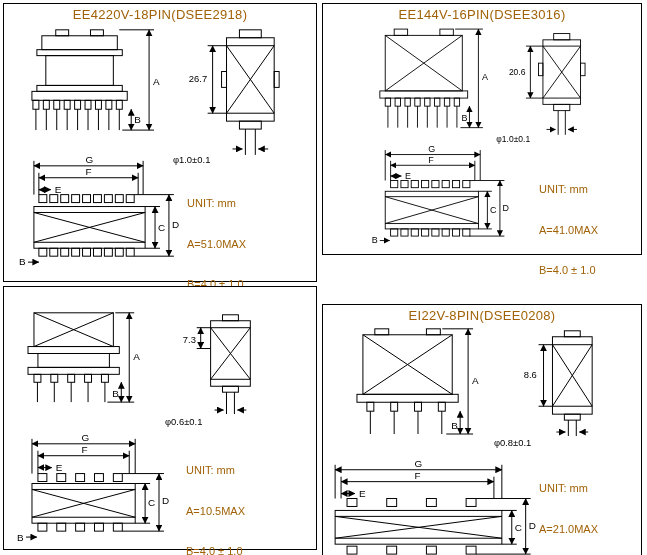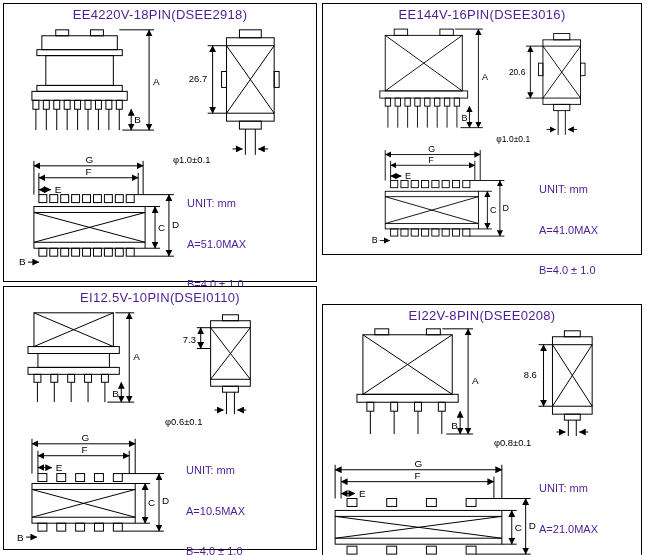--- a/index.html
+++ b/index.html
@@ -1,18 +1,18 @@
 <!DOCTYPE html>
 <html><head>
 <meta charset="utf-8">
 <style>
   html,body { margin:0; padding:0; background:#f5f5f5; }
   .sheet {
     position:relative; width:647px; height:555px; background:#ffffff;
-    font-family:"Liberation Sans", sans-serif; color:#4c1d95;
+    font-family:"Liberation Sans", sans-serif; color:#a16207;
   }
   .panel { position:absolute; border:1px solid #000; box-sizing:border-box; background:#fff; }
   .panel-title {
     position:absolute; top:3px; left:0; width:100%; text-align:center;
     font-size:13px; letter-spacing:0.3px; white-space:nowrap;
   }
   .drawing { position:absolute; left:0; top:0; width:100%; height:100%; }
   .spec-block { position:absolute; font-size:11px; line-height:13.5px; white-space:pre; }
   .ln { stroke:#000; stroke-width:1; fill:none; }
   .dim { stroke:#000; stroke-width:1; fill:none; }
@@ -249,21 +249,20 @@
       <div>B=4.0 ± 1.0</div>
       <div>C=27.5 ± 0.3</div>
       <div>D=35.0MAX</div>
       <div>E=5.0 ± 0.3</div>
       <div>F=35.0 ± 0.3</div>
       <div>G=46.0MAX</div>
     </div>
   </div>
 
   <div class="panel" style="left:3px; top:286px; width:314px; height:264px;">
-    <div class="panel-title">EI12.5V-10PIN(DSEI0110)</div>
     <svg class="drawing" viewBox="0 0 314 264">
       <g class="ln">
         <rect x="30" y="26" width="80" height="34"></rect>
         <line x1="30" y1="26" x2="110" y2="60"></line>
           <line x1="110" y1="26" x2="30" y2="60"></line>
         <rect x="24" y="60" width="92" height="7"></rect>
         <rect x="34" y="67" width="72" height="14"></rect>
         <rect x="24" y="81" width="92" height="7"></rect>
         <rect x="30" y="88" width="7" height="8"></rect>
           <rect x="47" y="88" width="7" height="8"></rect>

